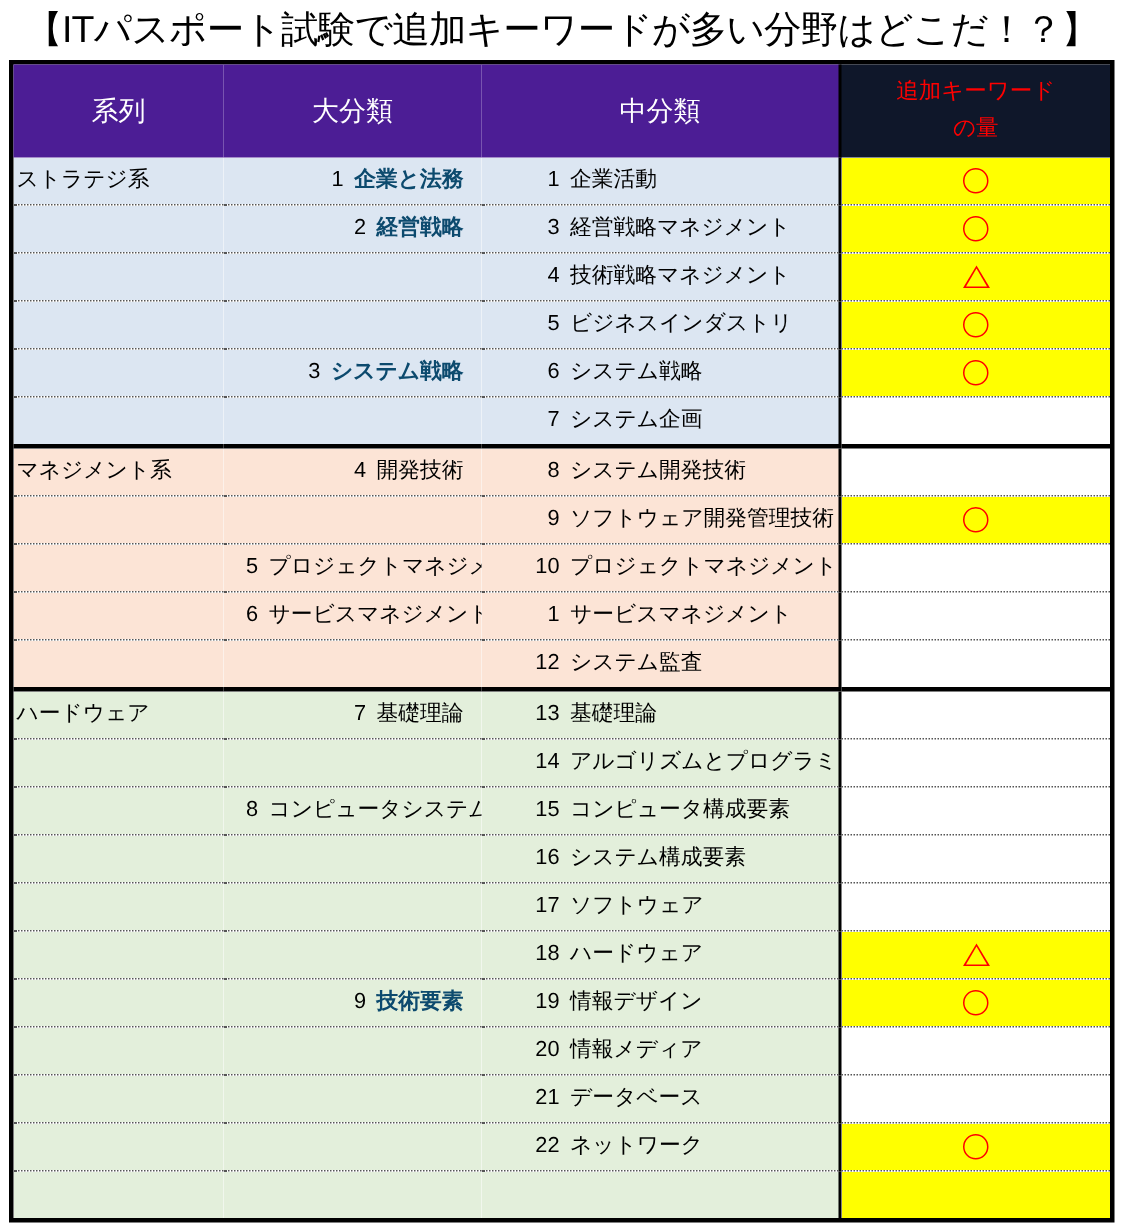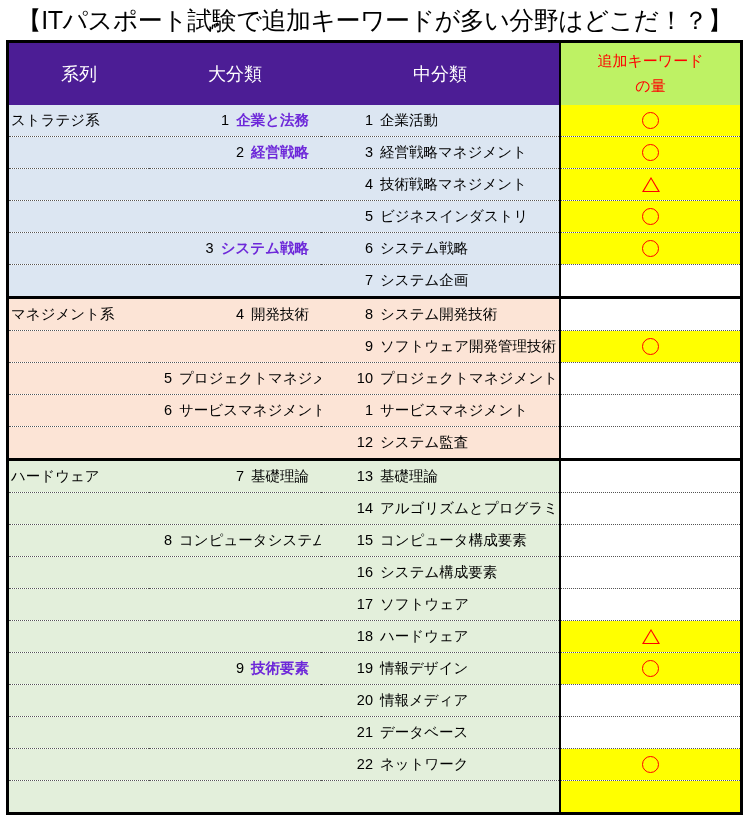--- a/index.html
+++ b/index.html
@@ -62,21 +62,21 @@
     color: #ffffff;
     font-size: 18px;
     font-weight: 400;
     height: 62px;
     padding: 0;
     text-align: center;
     vertical-align: middle;
     border: 0;
   }
   thead th.mark-head {
-    background: #bef264;
+    background: #0f172a;
     color: #ff0000;
     font-size: 15px;
     line-height: 1.65;
     border-left: 2px solid #000000;
   }
   .mark-head-l1 { display: block; }
   .mark-head-l2 { display: block; }
 
   
   tbody td {
@@ -127,21 +127,21 @@
     color: #000000;
   }
   .major-cell .num { width: 15px; margin-right: 7px; }
   .mid-cell  .num { width: 24px; margin-right: 7px; text-align: right; }
   .mid-inner {
     display: inline-block;
     margin-left: 28px;
   }
   .name { font-size: 14.5px; }
   .name.hot {
-    color: #6d28d9;
+    color: #0c4a6e;
     font-weight: bold;
   }
 
   
   tr.sec-strategy td.series-cell,
   tr.sec-strategy td.major-cell,
   tr.sec-strategy td.mid-cell { background: #dce6f2; }
 
   tr.sec-management td.series-cell,
   tr.sec-management td.major-cell,

